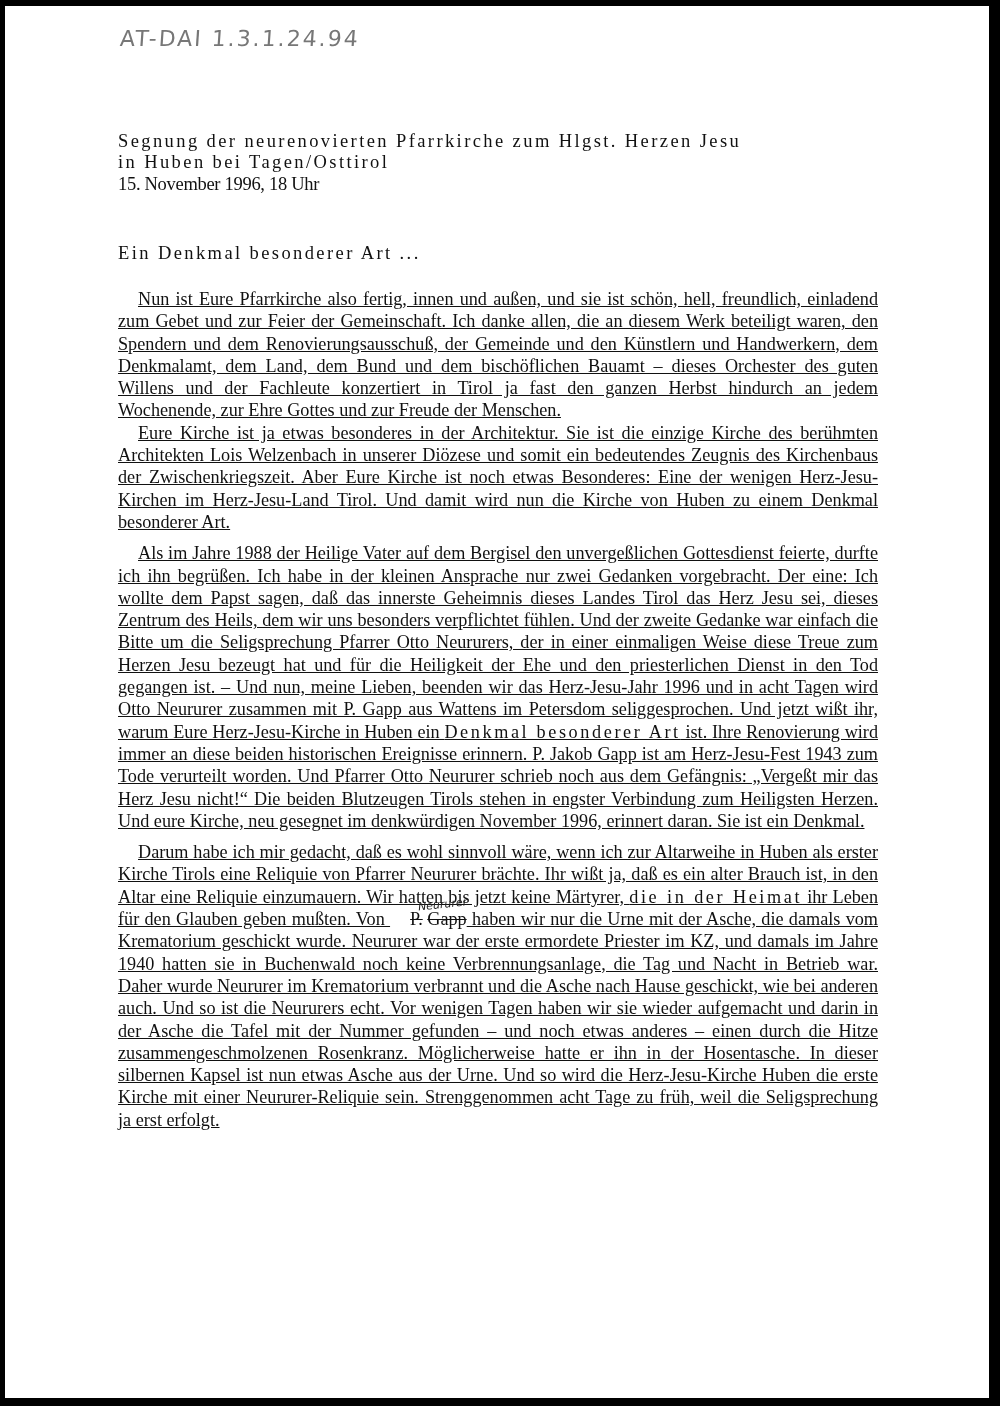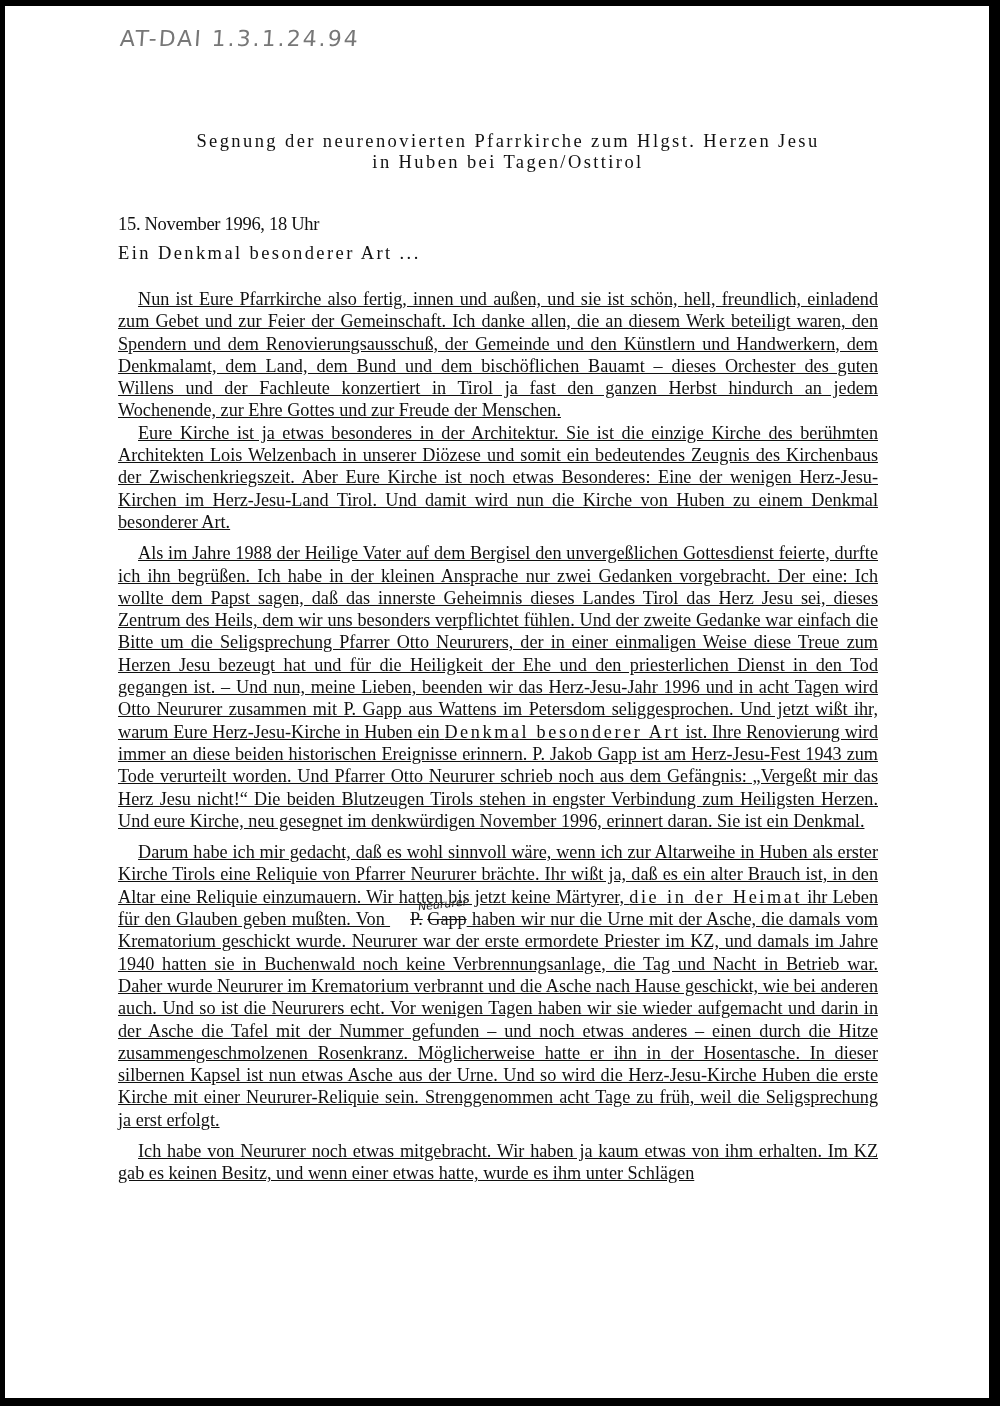--- a/index.html
+++ b/index.html
@@ -20,24 +20,24 @@
     font-size: 22px; color: #777; letter-spacing: 2px;
     font-weight: normal;
     transform: skewX(-4deg);
   }
   .header {
     position: absolute; left: 113px; top: 125px; width: 780px;
     font-family: "Liberation Serif", serif;
     color: #111;
   }
   .spaced {
-    font-size: 18.5px; letter-spacing: 2.4px; line-height: 21px; text-align: center;
+    font-size: 18.5px; letter-spacing: 2.4px; line-height: 21px;
   }
   .dateline {
-    font-size: 18.5px; line-height: 22px; letter-spacing: -0.3px; margin-top: 40px;
+    font-size: 18.5px; line-height: 22px; letter-spacing: -0.3px;
   }
   .subtitle {
     position: absolute; left: 113px; top: 237px;
     font-family: "Liberation Serif", serif;
     font-size: 18.5px; letter-spacing: 2.4px; color: #111;
   }
   .body {
     position: absolute; left: 113px; top: 282px; width: 760px;
     font-family: "Liberation Serif", serif;
     font-size: 18.2px; line-height: 22.3px; color: #111;
@@ -69,15 +69,14 @@
     <div class="dateline">15. November 1996, 18 Uhr</div>
   </div>
 
   <div class="subtitle">Ein Denkmal besonderer Art ...</div>
 
   <div class="body">
     <p>Nun ist Eure Pfarrkirche also fertig, innen und außen, und sie ist schön, hell, freundlich, einladend zum Gebet und zur Feier der Gemeinschaft. Ich danke allen, die an diesem Werk beteiligt waren, den Spendern und dem Renovierungsausschuß, der Gemeinde und den Künstlern und Handwerkern, dem Denkmalamt, dem Land, dem Bund und dem bischöflichen Bauamt – dieses Orchester des guten Willens und der Fachleute konzertiert in Tirol ja fast den ganzen Herbst hindurch an jedem Wochenende, zur Ehre Gottes und zur Freude der Menschen.</p>
     <p>Eure Kirche ist ja etwas besonderes in der Architektur. Sie ist die einzige Kirche des berühmten Architekten Lois Welzenbach in unserer Diözese und somit ein bedeutendes Zeugnis des Kirchenbaus der Zwischenkriegszeit. Aber Eure Kirche ist noch etwas Besonderes: Eine der wenigen Herz-Jesu-Kirchen im Herz-Jesu-Land Tirol. Und damit wird nun die Kirche von Huben zu einem Denkmal besonderer Art.</p>
     <p class="gap"><span>Als im Jahre 1988 der Heilige Vater auf dem Bergisel den unvergeßlichen Gottesdienst feierte, durfte ich ihn begrüßen. Ich habe in der kleinen Ansprache nur zwei Gedanken vorgebracht. Der eine: Ich wollte dem Papst sagen, daß das innerste Geheimnis dieses Landes Tirol das Herz Jesu sei, dieses Zentrum des Heils, dem wir uns besonders verpflichtet fühlen. Und der zweite Gedanke war einfach die Bitte um die Seligsprechung Pfarrer Otto Neururers, der in einer einmaligen Weise diese Treue zum Herzen Jesu bezeugt hat und für die Heiligkeit der Ehe und den priesterlichen Dienst in den Tod gegangen ist. – Und nun, meine Lieben, beenden wir das Herz-Jesu-Jahr 1996 und in acht Tagen wird Otto Neururer zusammen mit P. Gapp aus Wattens im Petersdom seliggesprochen. Und jetzt wißt ihr, warum Eure Herz-Jesu-Kirche in Huben ein </span><span class="spaced-inline">Denkmal besonderer Art</span><span> ist. Ihre Renovierung wird immer an diese beiden historischen Ereignisse erinnern. P. Jakob Gapp ist am Herz-Jesu-Fest 1943 zum Tode verurteilt worden. Und Pfarrer Otto Neururer schrieb noch aus dem Gefängnis: „Vergeßt mir das Herz Jesu nicht!“ Die beiden Blutzeugen Tirols stehen in engster Verbindung zum Heiligsten Herzen. Und eure Kirche, neu gesegnet im denkwürdigen November 1996, erinnert daran. Sie ist ein Denkmal.</span></p>
     <p class="gap"><span>Darum habe ich mir gedacht, daß es wohl sinnvoll wäre, wenn ich zur Altarweihe in Huben als erster Kirche Tirols eine Reliquie von Pfarrer Neururer brächte. Ihr wißt ja, daß es ein alter Brauch ist, in den Altar eine Reliquie einzumauern. Wir hatten bis jetzt keine Märtyrer, </span><span class="spaced-inline">die in der Heimat</span><span> ihr Leben für den Glauben geben mußten. Von </span><span class="correction"><span class="strike">P.</span> <span class="strike">Gapp</span><span class="correction-note">Neururer</span></span><span> haben wir nur die Urne mit der Asche, die damals vom Krematorium geschickt wurde. Neururer war der erste ermordete Priester im KZ, und damals im Jahre 1940 hatten sie in Buchenwald noch keine Verbrennungsanlage, die Tag und Nacht in Betrieb war. Daher wurde Neururer im Krematorium verbrannt und die Asche nach Hause geschickt, wie bei anderen auch. Und so ist die Neururers echt. Vor wenigen Tagen haben wir sie wieder aufgemacht und darin in der Asche die Tafel mit der Nummer gefunden – und noch etwas anderes – einen durch die Hitze zusammengeschmolzenen Rosenkranz. Möglicherweise hatte er ihn in der Hosentasche. In dieser silbernen Kapsel ist nun etwas Asche aus der Urne. Und so wird die Herz-Jesu-Kirche Huben die erste Kirche mit einer Neururer-Reliquie sein. Strenggenommen acht Tage zu früh, weil die Seligsprechung ja erst erfolgt.</span></p>
-    <p class="gap">Ich habe von Neururer noch etwas mitgebracht. Wir haben ja kaum etwas von ihm erhalten. Im KZ gab es keinen Besitz, und wenn einer etwas hatte, wurde es ihm unter Schlägen</p>
   </div>
 </div>
 
 </body></html>

